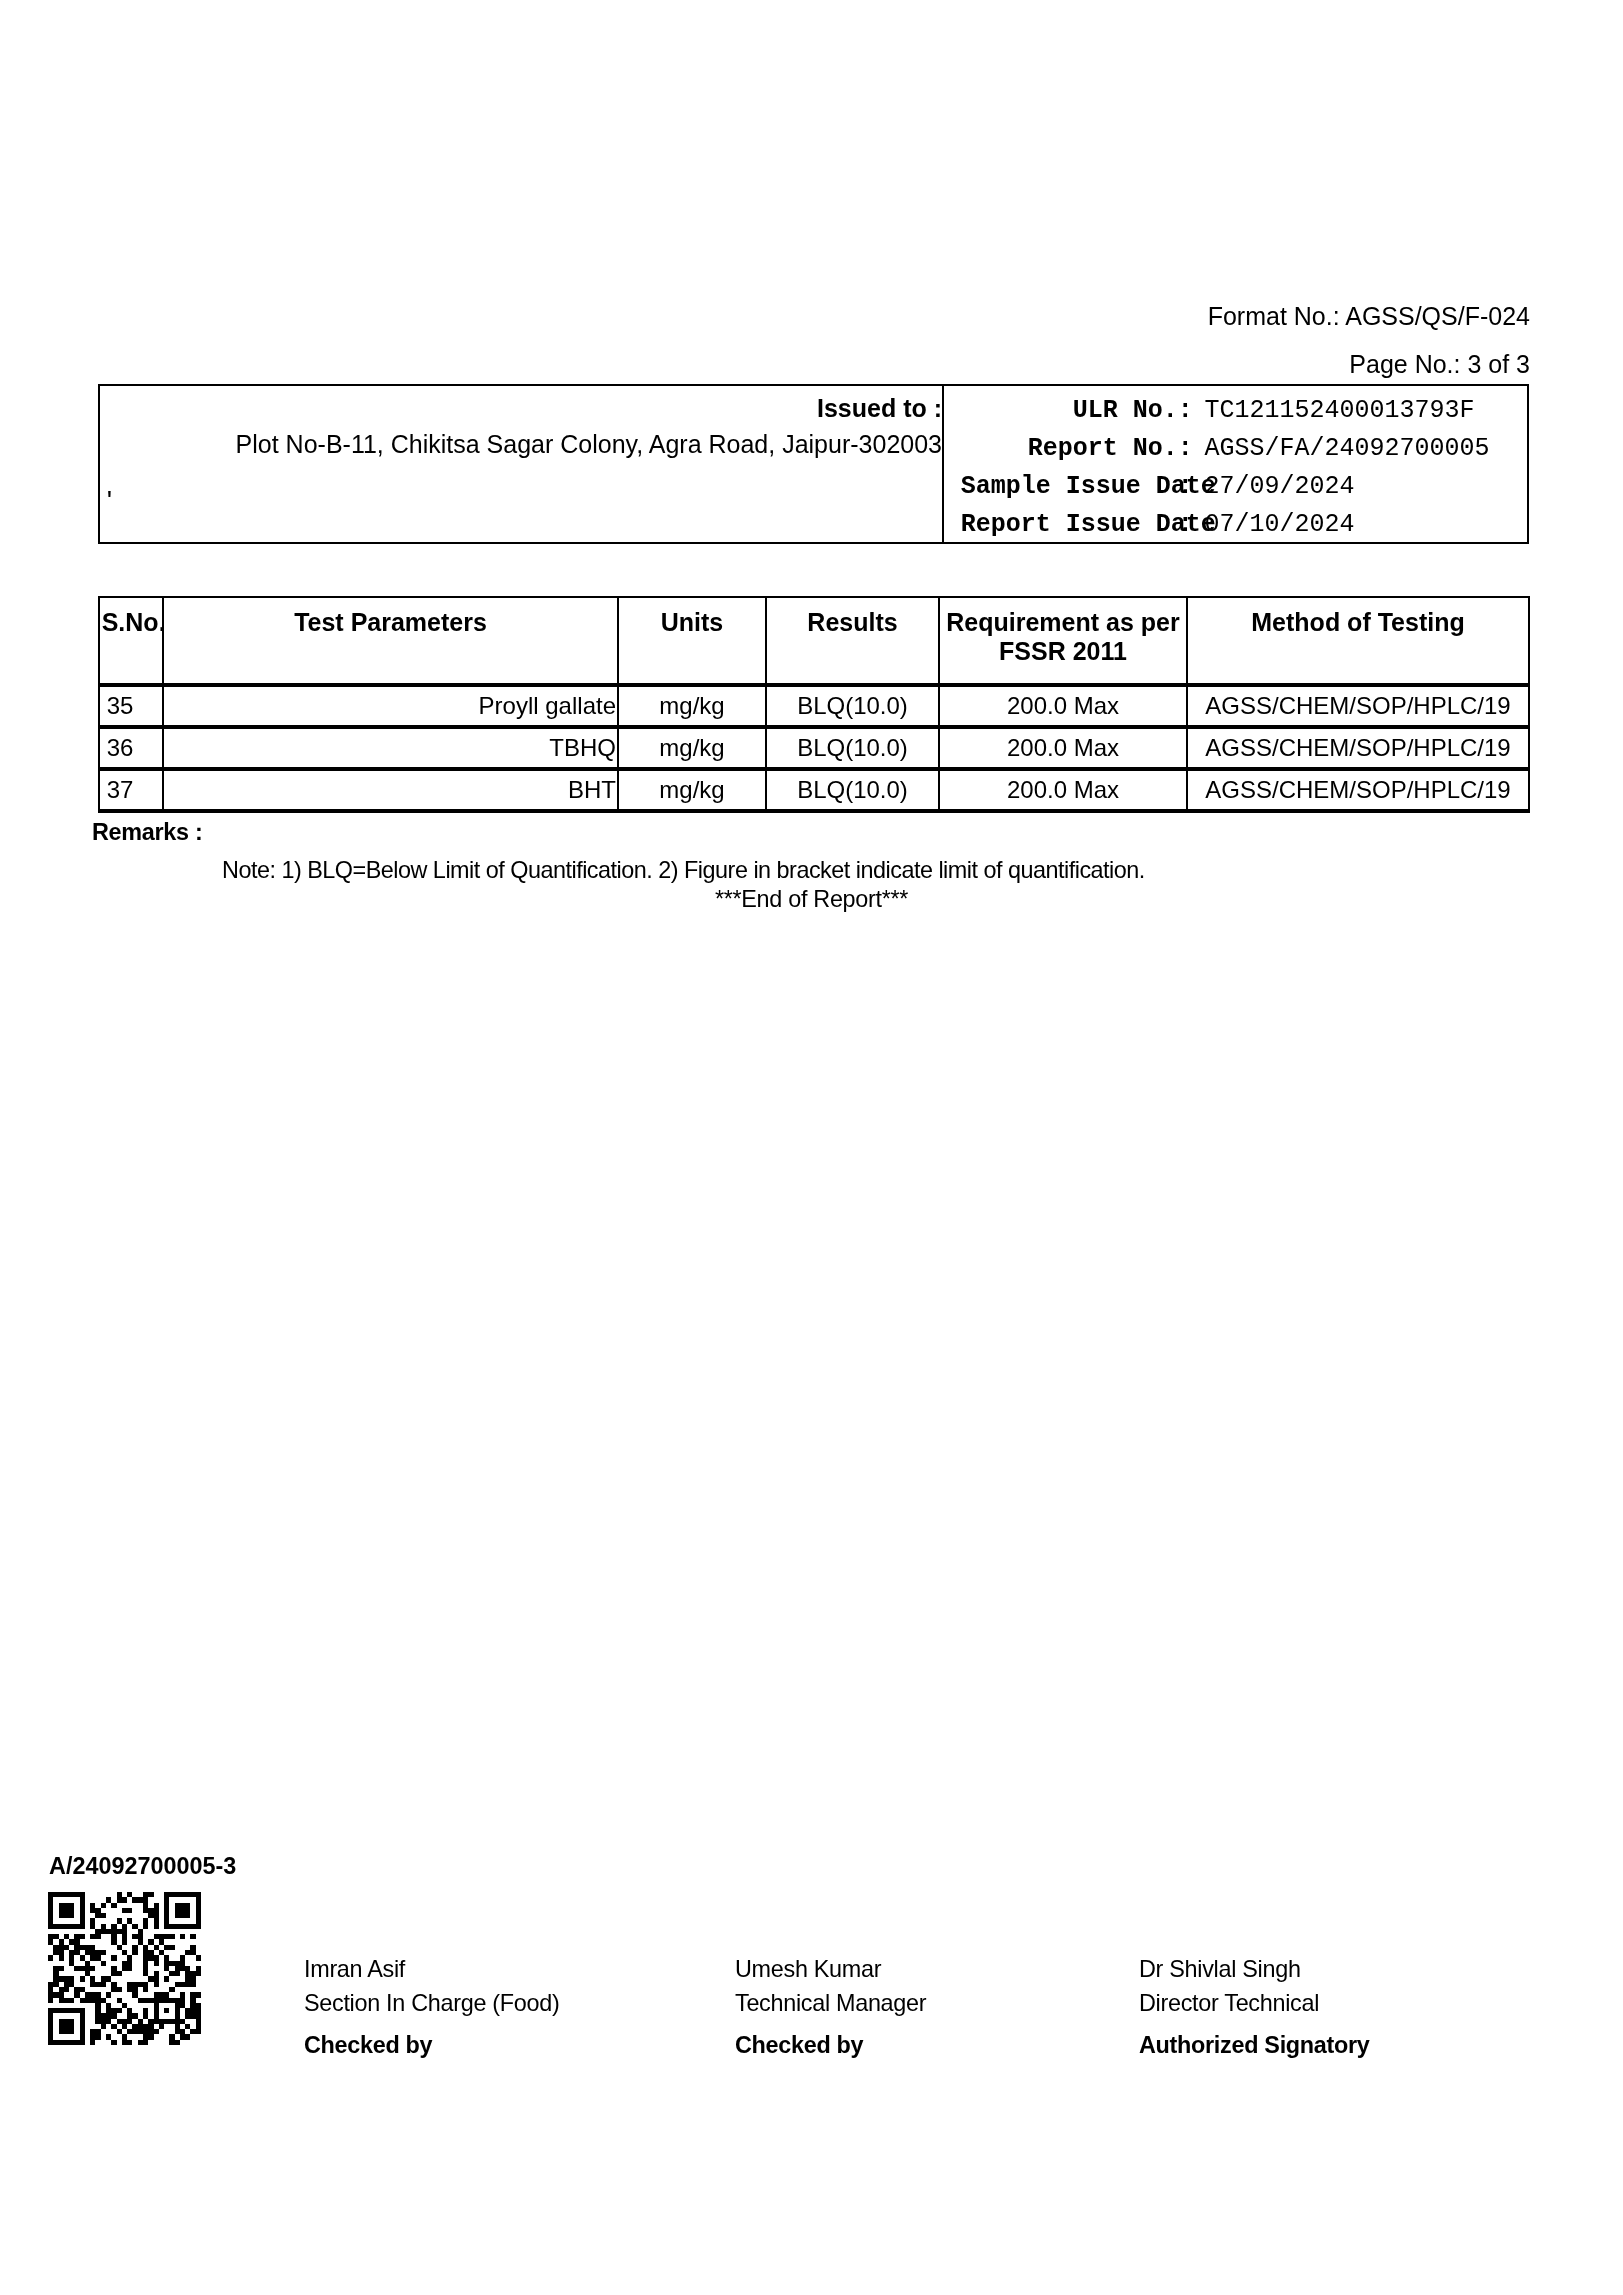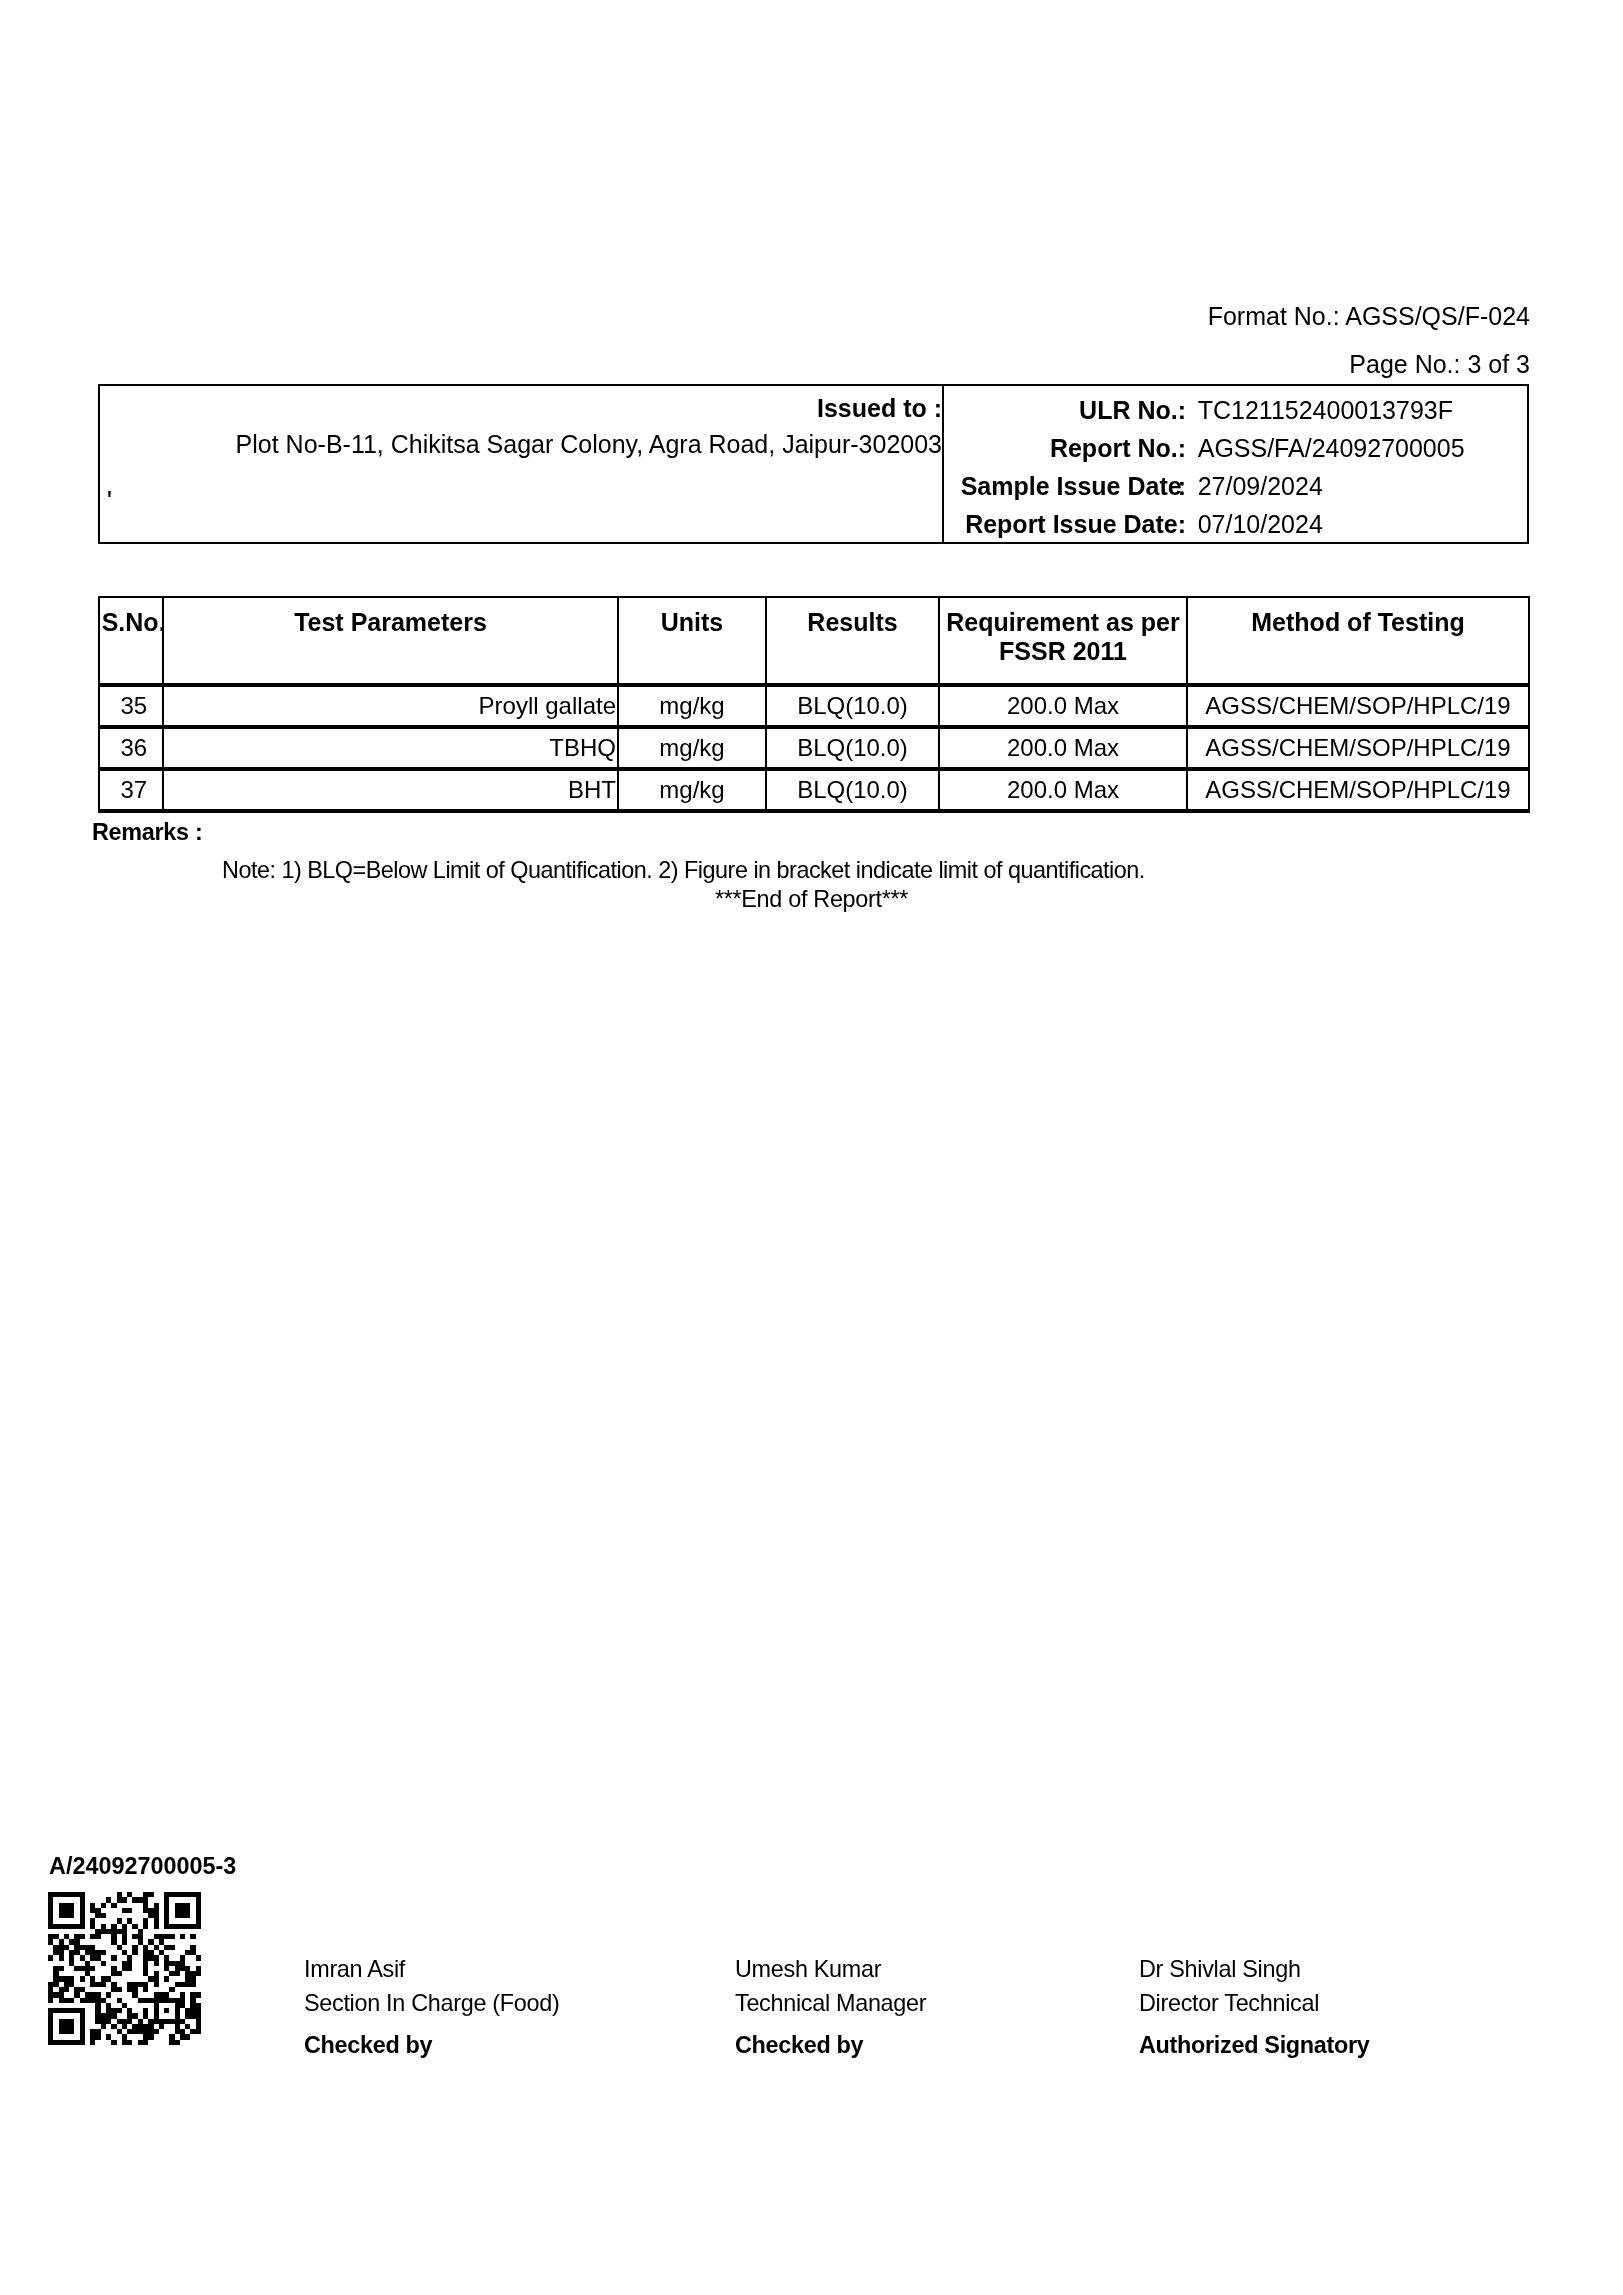--- a/index.html
+++ b/index.html
@@ -12,42 +12,42 @@
 
   .header-box{
     position:absolute;left:98px;top:384px;width:1431px;height:160px;
     border:2.5px solid #000;box-sizing:border-box;display:flex;background:#fff;text-align:right;
   }
   .issued-cell{width:842px;box-sizing:border-box;padding:6.7px 0 0 13.3px;position:relative;}
   .issued-label{font-weight:bold;font-size:25px;line-height:31px;}
   .company-name{font-weight:bold;font-size:26px;line-height:31px;}
   .company-address{font-size:25px;line-height:30px;margin-top:5px;}
   .stray-mark{position:absolute;left:6.7px;top:107px;font-size:28px;line-height:16.7px;}
-  .info-cell{flex:1;border-left:2.5px solid #000;box-sizing:border-box;padding:5px 0 0 16.7px;}
+  .info-cell{flex:1;border-left:2.5px solid #000;box-sizing:border-box;padding:5px 0 0 16.7px;font-family:Liberation Mono, monospace;}
   .info-row{display:flex;align-items:center;height:38px;font-size:25px;white-space:nowrap;}
   .info-label{font-weight:bold;width:217px;flex:0 0 217px;}
   .info-sep{font-weight:bold;margin-right:11.7px;}
   .info-value{}
 
   table.test-table{
     position:absolute;left:98px;top:596px;width:1431px;
     border-collapse:collapse;table-layout:fixed;background:#fff;
   }
   table.test-table th, table.test-table td{
     border:2.5px solid #000;box-sizing:border-box;overflow:hidden;
   }
   table.test-table th{
     height:88px;vertical-align:top;padding-top:10px;
     font-size:25px;font-weight:bold;border-bottom-width:4.2px;
   }
   table.test-table td{
     height:42px;vertical-align:middle;font-size:24px;border-bottom-width:4.2px;
   }
   th.h-sno{text-align:left;padding-left:1.7px;font-size:24px;}
-  .cell-l{text-align:center;padding-left:6.7px;}
+  .cell-l{text-align:left;padding-left:6.7px;}
   .cell-l2{text-align:right;padding-left:10px;}
   .cell-c{text-align:center;}
 
   .remarks-label{position:absolute;left:92px;top:819px;font-size:23.4px;font-weight:bold;letter-spacing:-0.3px;}
   .remarks-conformity{position:absolute;left:222px;top:819px;font-size:23.4px;letter-spacing:-0.5px;}
   .remarks-note{position:absolute;left:222px;top:857px;font-size:23.4px;letter-spacing:-0.5px;}
   .end-report{position:absolute;left:0;top:886px;width:1623px;text-align:center;font-size:23.4px;letter-spacing:-0.3px;}
 
   .sample-code{position:absolute;left:49px;top:1853px;font-size:23.4px;font-weight:bold;}
   .qr-svg{position:absolute;left:48px;top:1892px;}

